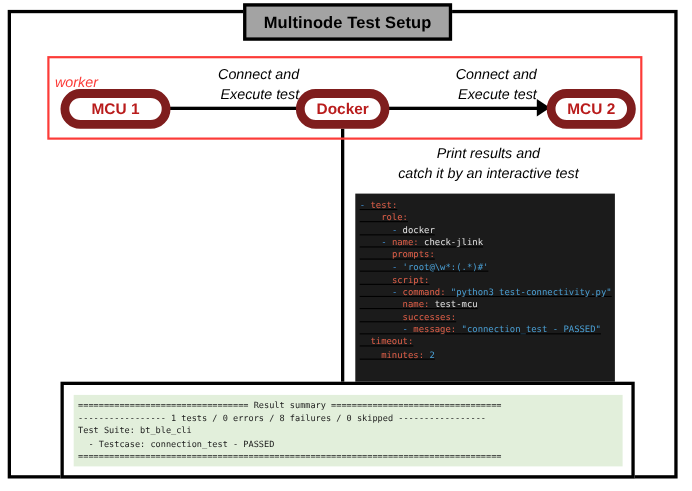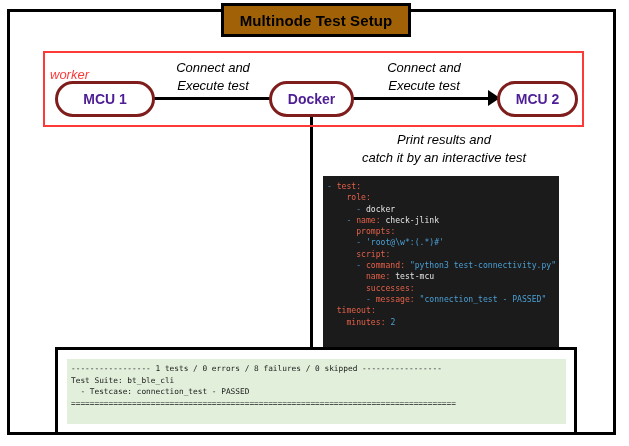--- a/index.html
+++ b/index.html
@@ -32,21 +32,21 @@
 
   
   .title-box {
     position: absolute;
     left: 221px;
     top: 3px;
     width: 190px;
     height: 34px;
     border: 3px solid #000000;
     box-sizing: border-box;
-    background: #a16207;
+    background: #a3a3a3;
     display: flex;
     align-items: center;
     justify-content: center;
     z-index: 6;
   }
   .title-text {
     font-size: 15px;
     font-weight: bold;
     color: #000000;
     letter-spacing: 0.1px;
@@ -72,30 +72,30 @@
     font-size: 13px;
     font-style: italic;
     color: #fc3b38;
     z-index: 5;
     white-space: nowrap;
   }
 
   
   .pill {
     position: absolute;
-    border: 3px solid #7f1d1d;
+    border: 8px solid #7f1d1d;
     border-radius: 20px;
     box-sizing: border-box;
     background: #ffffff;
     display: flex;
     align-items: center;
     justify-content: center;
     font-size: 14px;
     font-weight: bold;
-    color: #4c1d95;
+    color: #b91c1c;
     z-index: 5;
     white-space: nowrap;
   }
   .pill-mcu1 { left: 55px;  top: 81px; width: 100px; height: 36px; }
   .pill-mcu2 { left: 497px; top: 81px; width: 81px;  height: 36px; }
   .pill-docker{ left: 269px; top: 81px; width: 85px; height: 36px; }
 
   
   .arrow-line {
     position: absolute;
@@ -134,41 +134,42 @@
     background: #000000;
     z-index: 2;
   }
 
   
   .edge-label {
     position: absolute;
     font-size: 13px;
     font-style: italic;
     color: #000000;
-    text-align: center;
+    text-align: right;
     line-height: 1.42;
     z-index: 5;
     white-space: nowrap;
   }
   .edge-label-left  { left: 154px; top: 59px; width: 118px; }
   .edge-label-right { left: 360px; top: 59px; width: 128px; }
   .edge-label-down  { left: 329px; top: 131px; width: 230px; text-align: center; }
 
   
   .code-block {
     position: absolute;
     left: 323px;
     top: 176px;
     width: 236px;
     height: 177px;
     background: #1b1b1b;
     box-sizing: border-box;
     padding: 5px 4px 4px 4px;
     z-index: 5;
     overflow: hidden;
+    text-decoration: underline;
   }
   .code-line {
     font-family: "DejaVu Sans Mono", "Liberation Mono", monospace;
     font-size: 8.1px;
     line-height: 11.3px;
     color: #d8d8d8;
     white-space: pre;
   }
   .tok-key   { color: #e36049; }
   .tok-dash  { color: #3f8fd2; }
@@ -261,20 +262,21 @@
       <div class="code-line"><span class="tok-plain">      </span><span class="tok-dash">- </span><span class="tok-key">command</span><span class="tok-key">: </span><span class="tok-str">"python3 test-connectivity.py"</span></div>
       <div class="code-line"><span class="tok-plain">        </span><span class="tok-key">name</span><span class="tok-key">: </span><span class="tok-plain">test-mcu</span></div>
       <div class="code-line"><span class="tok-plain">        </span><span class="tok-key">successes</span><span class="tok-key">:</span></div>
       <div class="code-line"><span class="tok-plain">        </span><span class="tok-dash">- </span><span class="tok-key">message</span><span class="tok-key">: </span><span class="tok-str">"connection_test - PASSED"</span></div>
       <div class="code-line"><span class="tok-plain">  </span><span class="tok-key">timeout</span><span class="tok-key">:</span></div>
       <div class="code-line"><span class="tok-plain">    </span><span class="tok-key">minutes</span><span class="tok-key">: </span><span class="tok-num">2</span></div>
     </div>
 
   <div class="result-box">
     <div class="result-inner">
+        <div class="result-line">================================= Result summary =================================</div>
         <div class="result-line">----------------- 1 tests / 0 errors / 8 failures / 0 skipped -----------------</div>
         <div class="result-line">Test Suite: bt_ble_cli</div>
         <div class="result-line">  - Testcase: connection_test - PASSED</div>
         <div class="result-line">==================================================================================</div>
       </div>
   </div>
 
 </div>
 
 </body></html>

